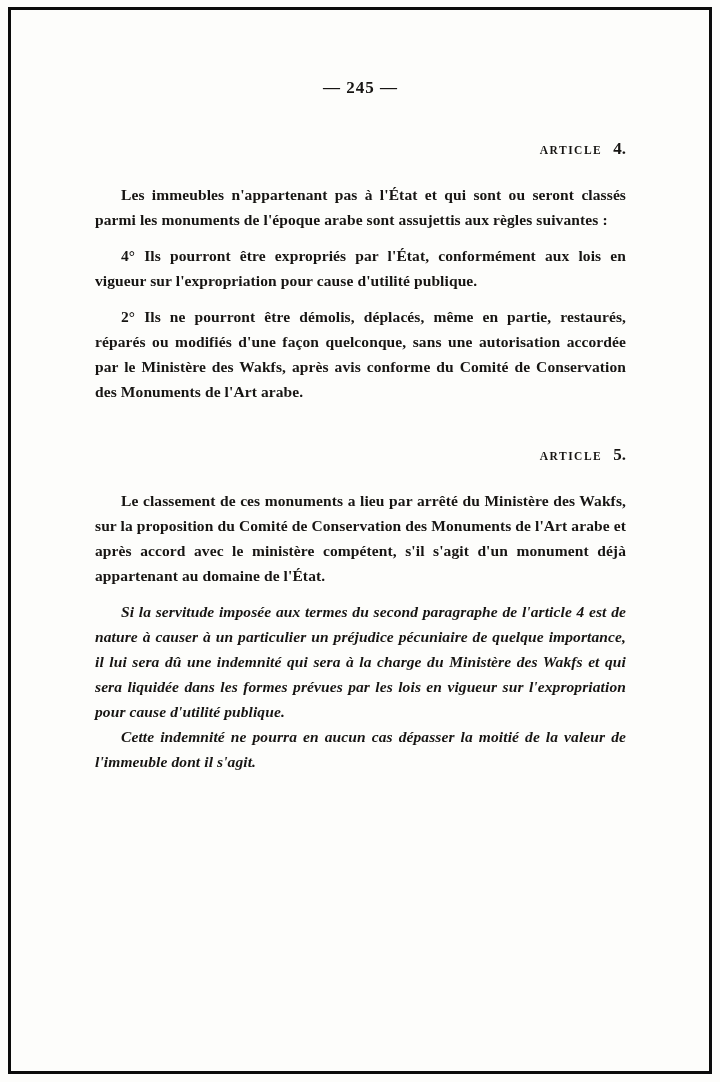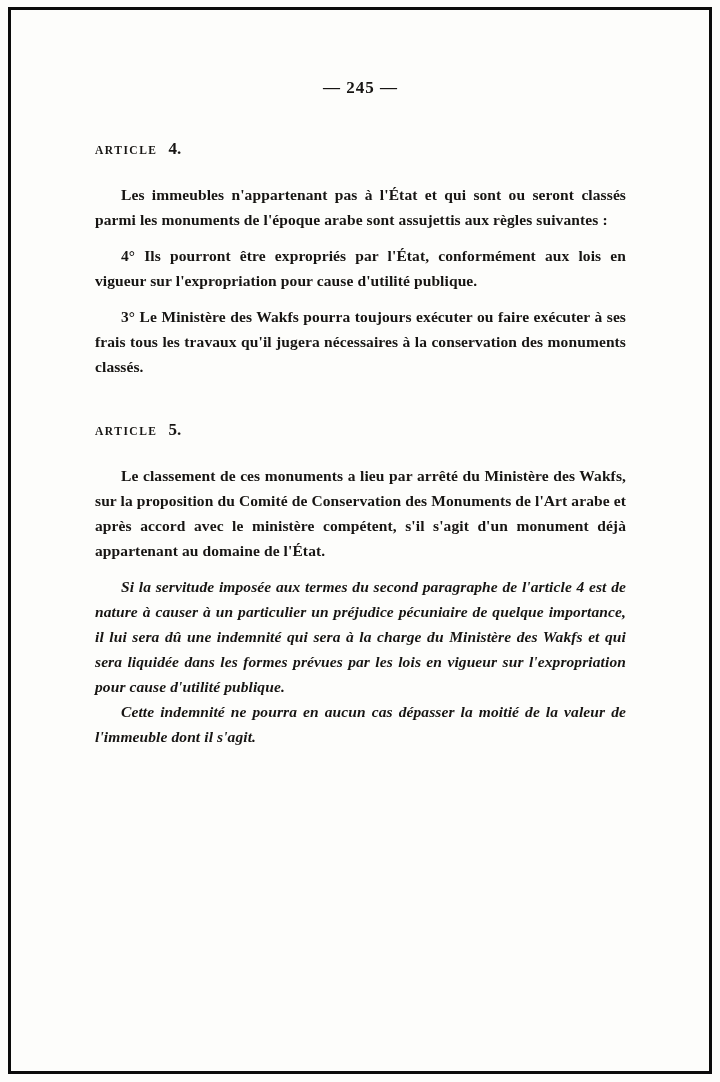--- a/index.html
+++ b/index.html
@@ -40,21 +40,21 @@
 
   .page-number {
     text-align: center;
     font-size: 17px;
     font-weight: bold;
     letter-spacing: 1px;
     line-height: 20px;
   }
 
   .article-heading {
-    text-align: left;
+    text-align: right;
     font-weight: bold;
     margin: 38px 0 22px 0;
     line-height: 20px;
     white-space: nowrap;
   }
 
   .article-heading .article-label {
     font-size: 11.5px;
     letter-spacing: 1.5px;
     text-transform: uppercase;
@@ -90,21 +90,21 @@
 
     <div class="page-number">— 245 —</div>
 
     <section>
       <h2 class="article-heading">
         <span class="article-label">Article</span>
         <span class="article-num">4.</span>
       </h2>
       <p class="body-paragraph">Les immeubles n'appartenant pas à l'État et qui sont ou seront classés parmi les monuments de l'époque arabe sont assujettis aux règles suivantes :</p>
       <p class="body-paragraph">4° Ils pourront être expropriés par l'État, conformément aux lois en vigueur sur l'expropriation pour cause d'utilité publique.</p>
-      <p class="body-paragraph">3° Le Ministère des Wakfs pourra toujours exécuter ou faire exécuter à ses frais tous les travaux qu'il jugera nécessaires à la conservation des monuments classés.</p>
+      <p class="body-paragraph">2° Ils ne pourront être démolis, déplacés, même en partie, restaurés, réparés ou modifiés d'une façon quelconque, sans une autorisation accordée par le Ministère des Wakfs, après avis conforme du Comité de Conservation des Monuments de l'Art arabe.</p>
     </section>
 
     <section>
       <h2 class="article-heading">
         <span class="article-label">Article</span>
         <span class="article-num">5.</span>
       </h2>
       <p class="body-paragraph">Le classement de ces monuments a lieu par arrêté du Ministère des Wakfs, sur la proposition du Comité de Conservation des Monuments de l'Art arabe et après accord avec le ministère compétent, s'il s'agit d'un monument déjà appartenant au domaine de l'État.</p>
     </section>
 

